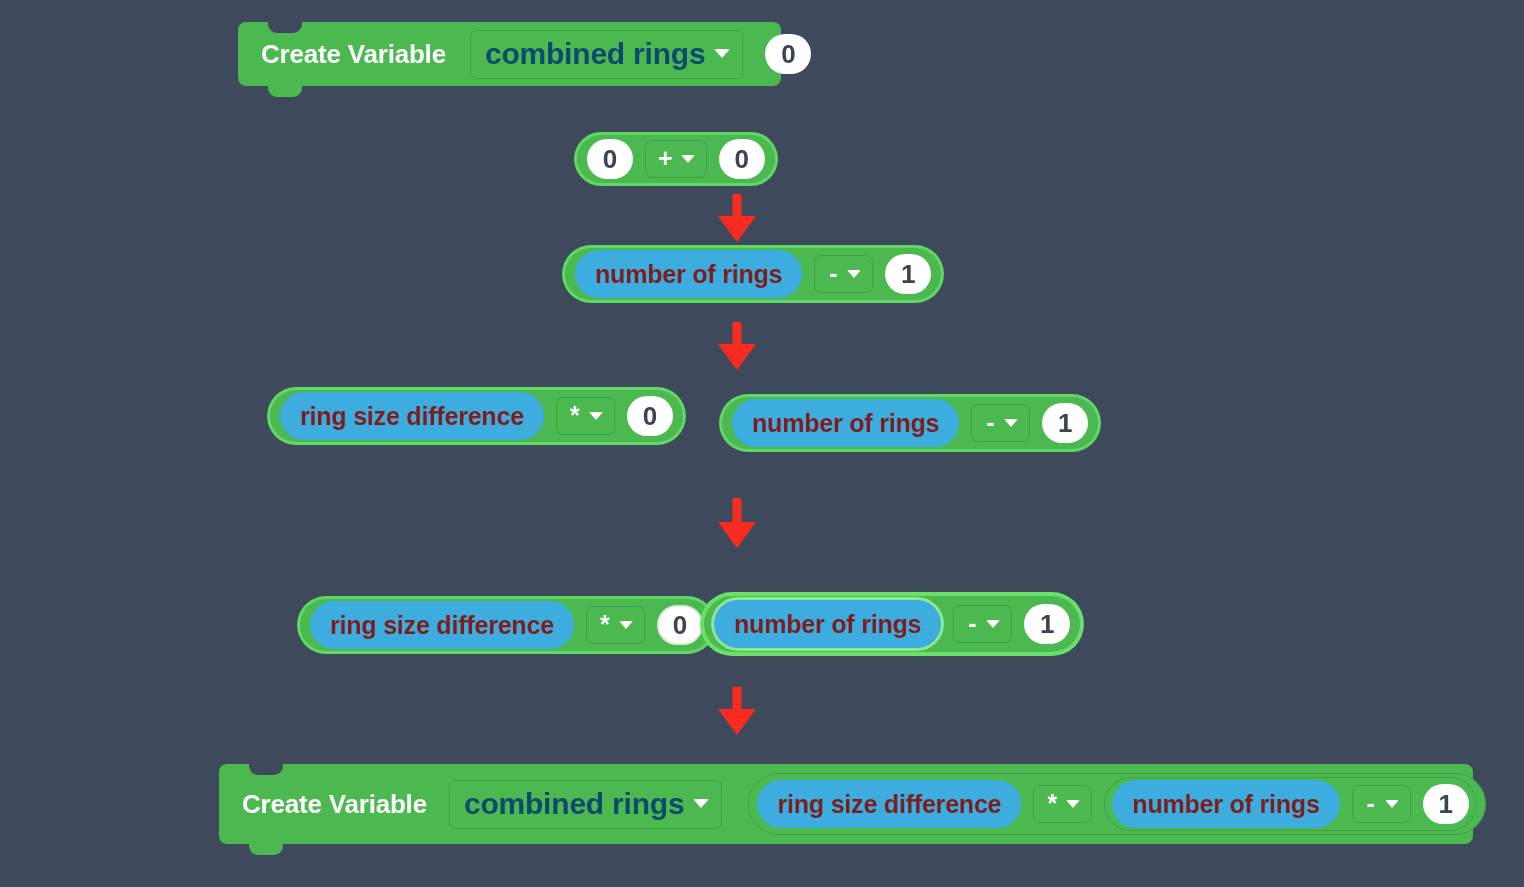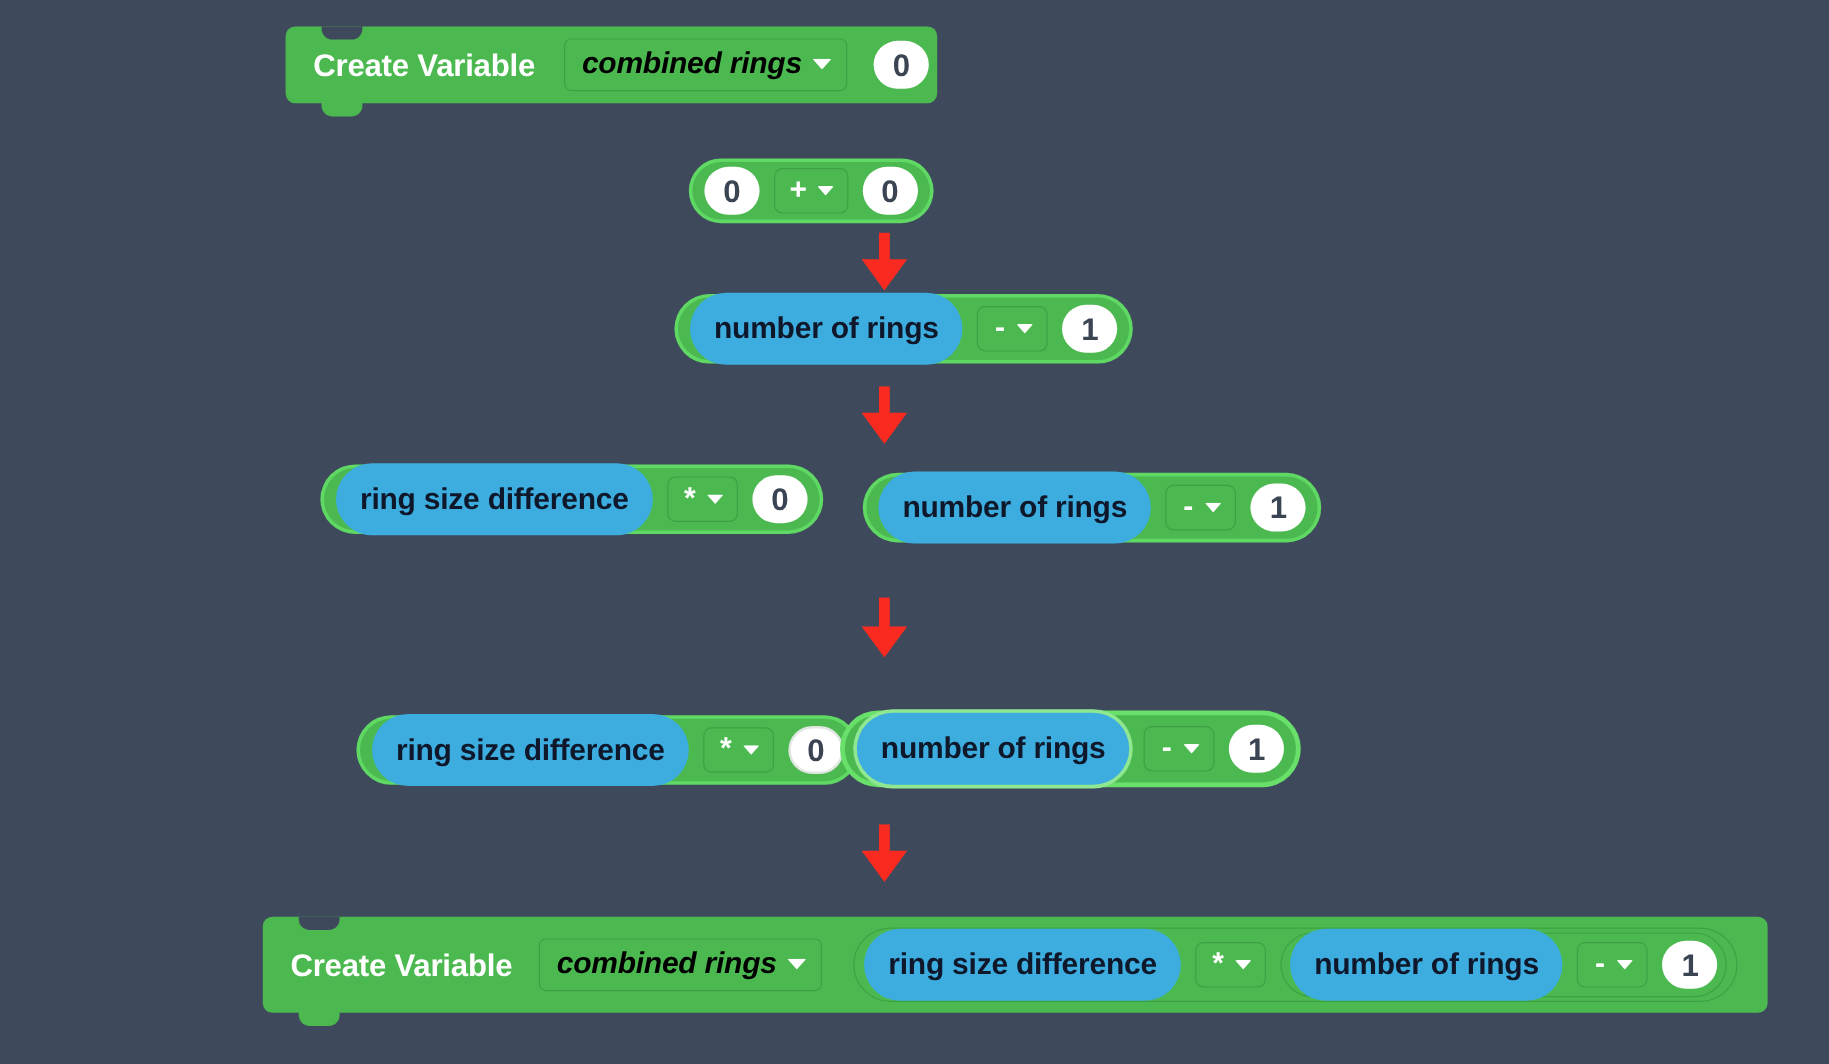--- a/index.html
+++ b/index.html
@@ -65,25 +65,24 @@
     display: inline-flex;
     align-items: center;
     gap: 9px;
     border: 1.5px solid #3da144;
     border-radius: 6px;
     padding: 6px 12px 7px 14px;
     background: transparent;
     white-space: nowrap;
   }
   .dropdown .dd-text {
-    color: #000000;
-    font-size: 25px;
+    color: #0c4a6e;
+    font-size: 30px;
     font-weight: bold;
     letter-spacing: -0.2px;
-    font-style: italic;
   }
   .tri-down {
     width: 0; height: 0;
     border-left: 8px solid transparent;
     border-right: 8px solid transparent;
     border-top: 9px solid #ffffff;
     border-radius: 2px;
     flex: 0 0 auto;
   }
 
@@ -120,26 +119,26 @@
     display: inline-flex;
     align-items: center;
     justify-content: center;
     padding: 0 10px;
     box-sizing: border-box;
   }
 
   
   .varpill {
     background: #3cadde;
-    color: #0f172a;
+    color: #7f1d1d;
     font-size: 25px;
     font-weight: bold;
     letter-spacing: -0.2px;
     border-radius: 999px;
-    height: 60px;
+    height: 48px;
     display: inline-flex;
     align-items: center;
     padding: 0 20px;
     box-sizing: border-box;
   }
   .varpill.glow { box-shadow: 0 0 0 3px #8fe891; }
 
   
   .opsel {
     display: inline-flex;

